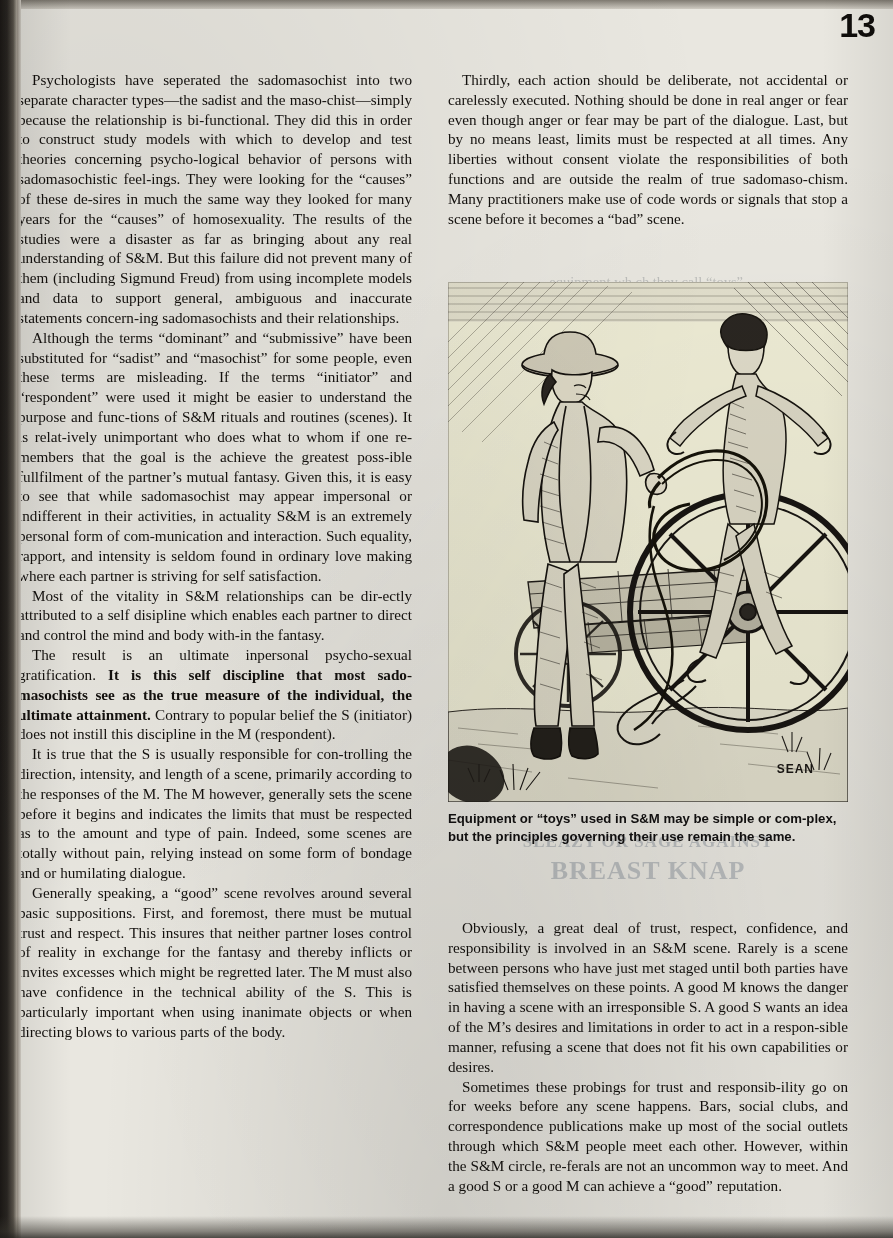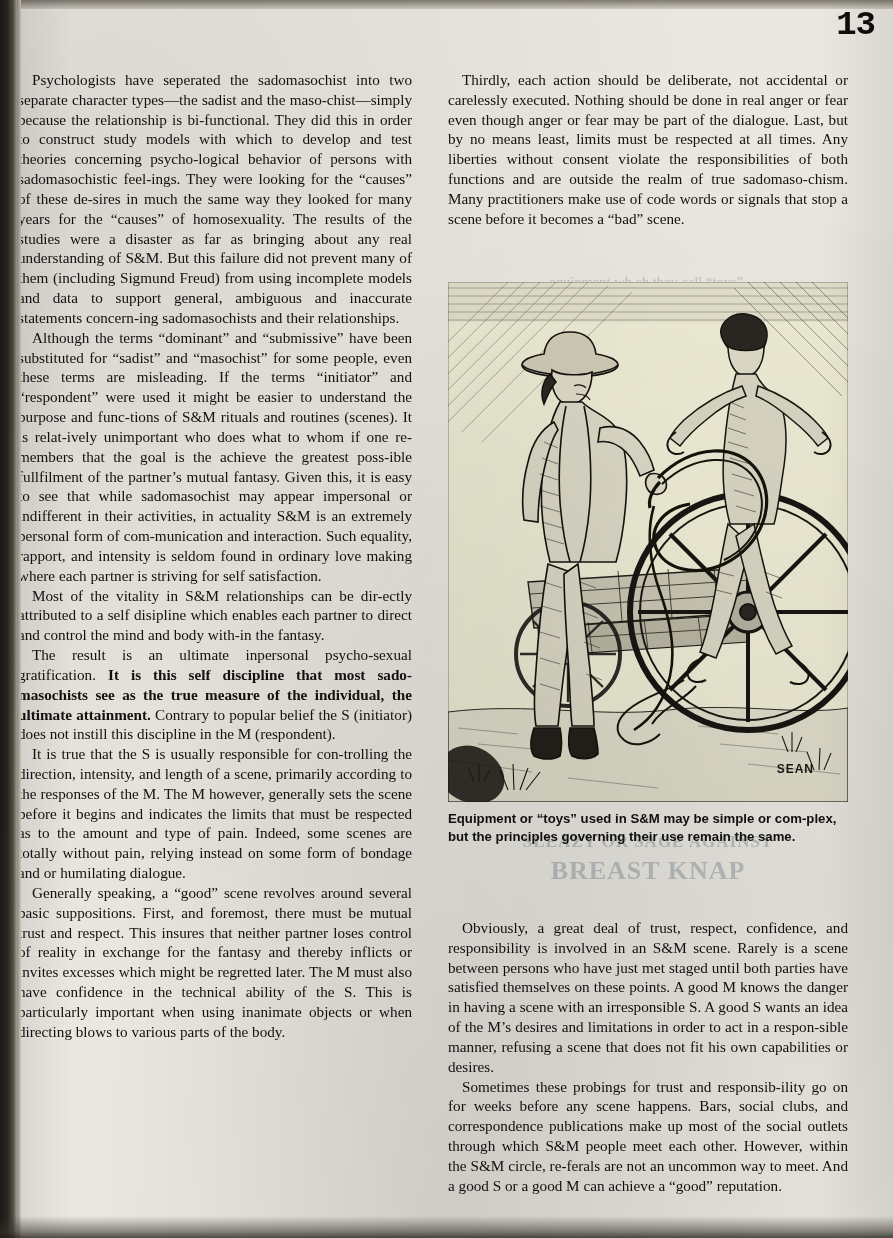--- a/index.html
+++ b/index.html
@@ -57,21 +57,21 @@
     width: 872px; height: 9px;
     background: linear-gradient(180deg, #7f7a71 0%, #cfcbc2 100%);
     z-index: 4;
   }
 
   
   .folio {
     position: absolute;
     right: 18px;
     top: 6px;
-    font-family: Liberation Mono, monospace;
+    font-family: Liberation Sans, sans-serif;
     font-weight: bold;
     font-size: 34px;
     letter-spacing: -1px;
     color: #0f0d0b;
     z-index: 7;
   }
 
   
   .col {
     position: absolute;

